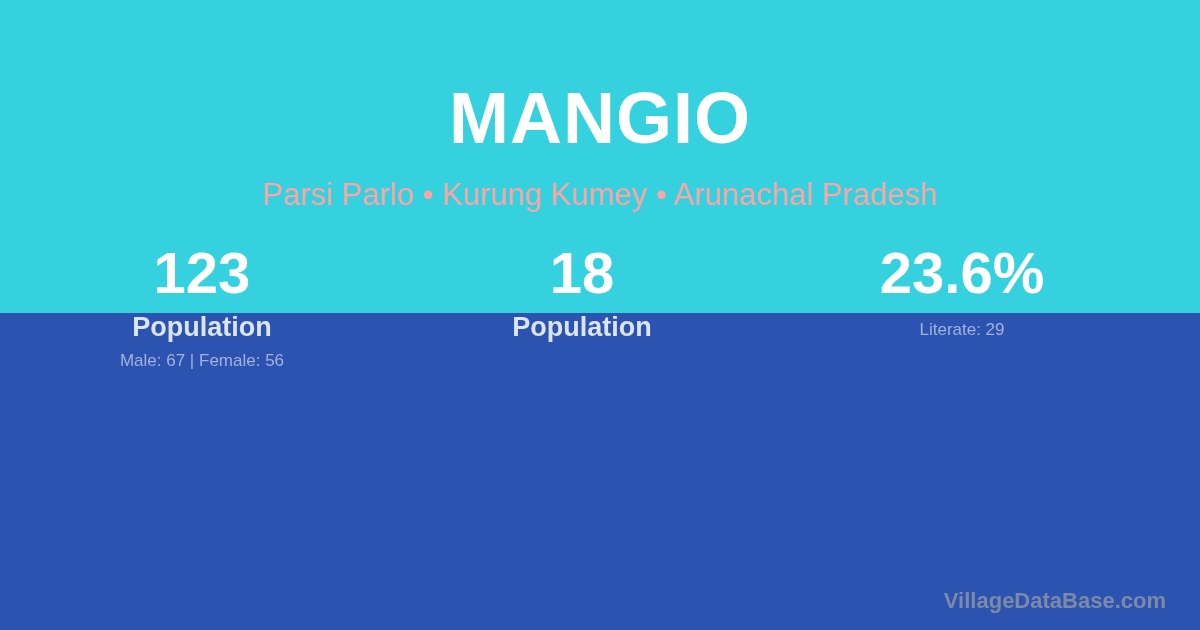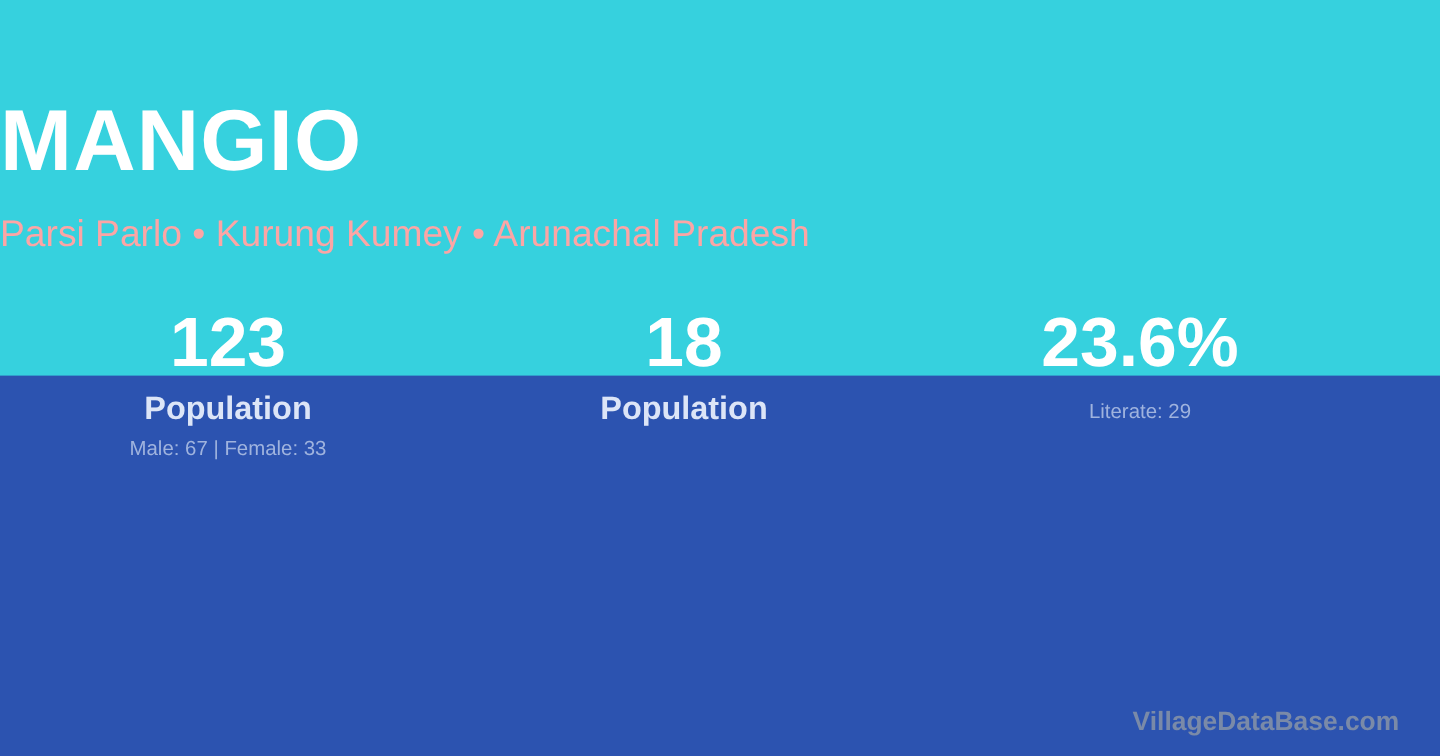--- a/index.html
+++ b/index.html
@@ -20,20 +20,21 @@
   #teal-band {
     position:absolute; left:0; top:0;
     width:1200px; height:313px;
     background:#36D1DE;
   }
 
   
   #header {
     position:absolute; left:0; top:0;
     width:1200px;
+    text-align:center;
   }
   #village-title {
     margin-top:82px;
     font-size:72px;
     font-weight:bold;
     color:#FFFFFF;
     letter-spacing:1px;
     line-height:1.0;
     white-space:nowrap;
   }
@@ -42,24 +43,23 @@
     font-size:31px;
     font-weight:normal;
     color:#fca5a5;
     line-height:1.0;
     white-space:nowrap;
   }
 
   
   #stats-row {
     position:absolute;
-    left:0; top:244px;
+    left:12px; top:244px;
     width:1140px;
     display:flex;
-    margin-top:13px;
   }
   .stat-block {
     flex:1 1 0;
     text-align:center;
   }
   .stat-value {
     font-size:58px;
     font-weight:bold;
     color:#FFFFFF;
     line-height:1.0;
@@ -122,21 +122,21 @@
   <div id="header">
     <div id="village-title">MANGIO</div>
     <div id="village-location">Parsi Parlo • Kurung Kumey • Arunachal Pradesh</div>
   </div>
 
   <div id="stats-row">
 
     <div class="stat-block">
       <div class="stat-value">123</div>
       <div class="stat-label">Population</div>
-      <div class="stat-sub">Male: 67 | Female: 33</div>
+      <div class="stat-sub">Male: 67 | Female: 56</div>
     </div>
 
     <div class="stat-block">
       <div class="stat-value">18</div>
       <div class="stat-label">Population</div>
       <div class="stat-sub"></div>
     </div>
 
     <div class="stat-block">
       <div class="stat-value">23.6%</div>

